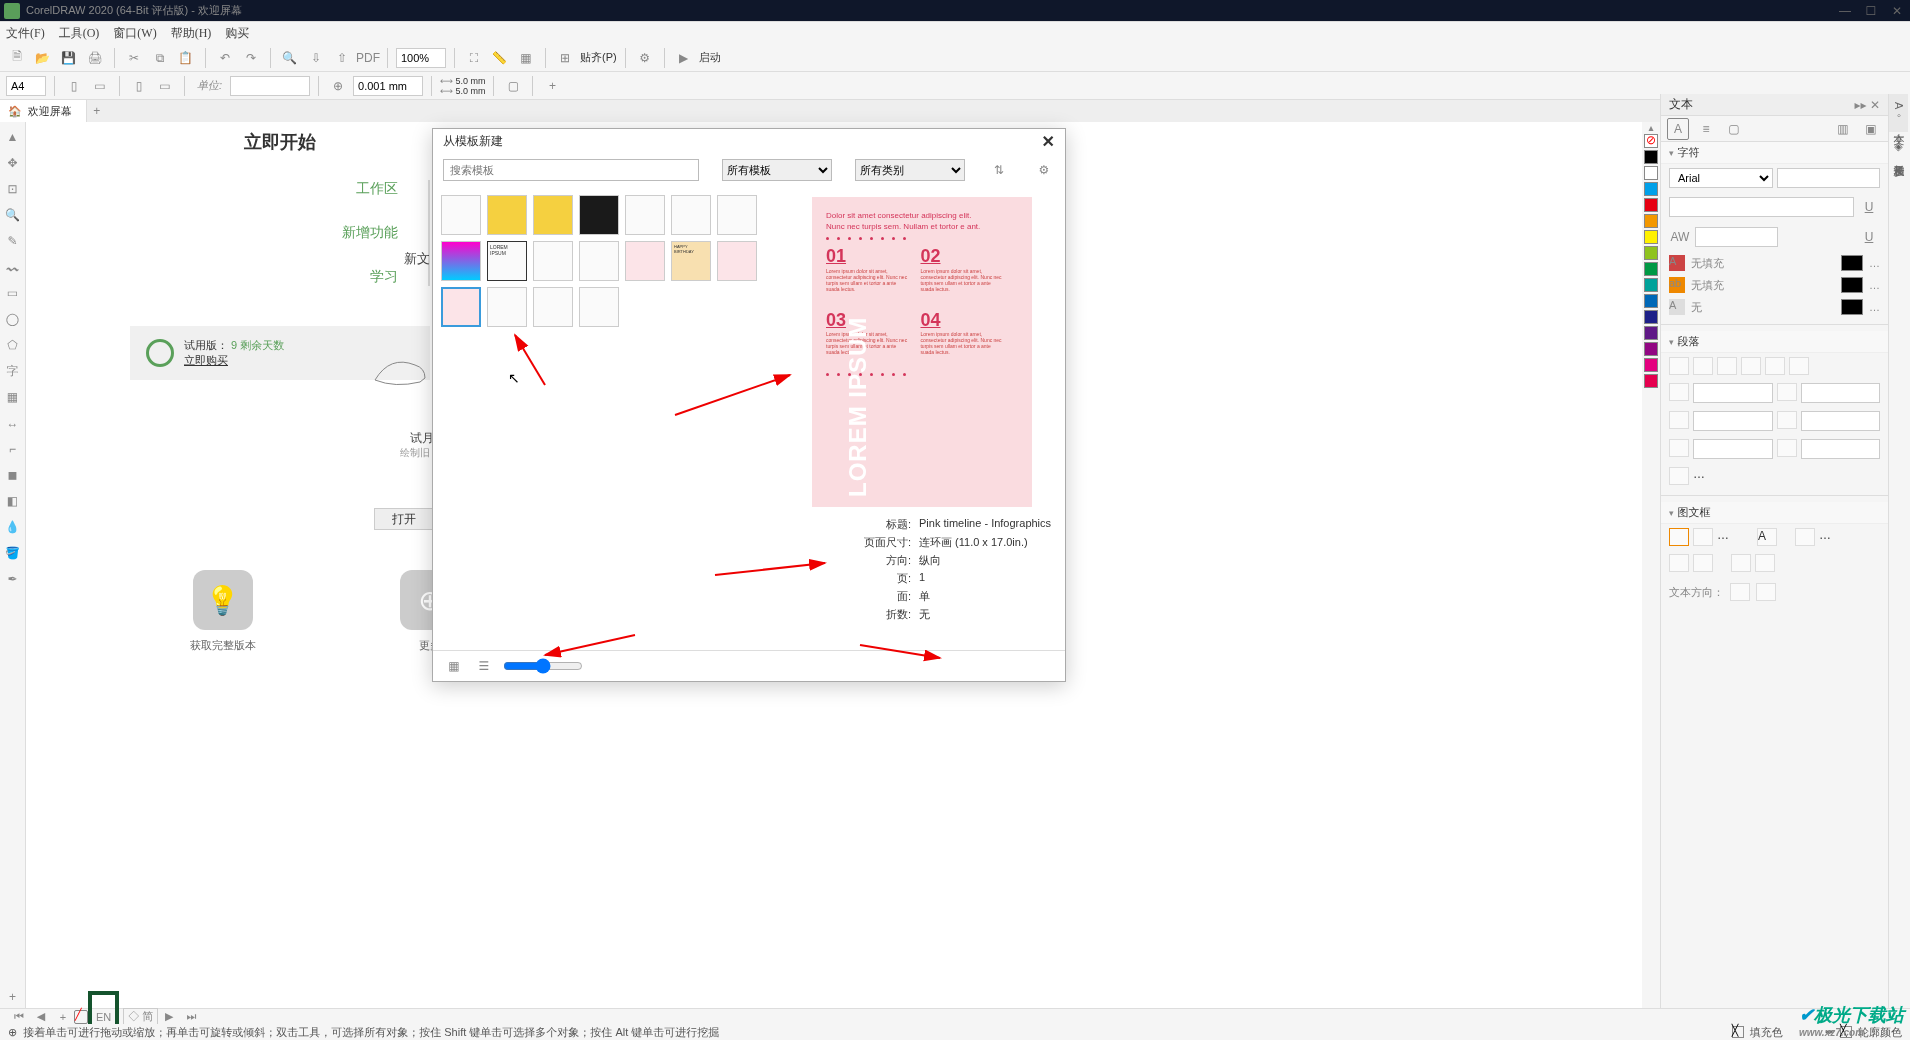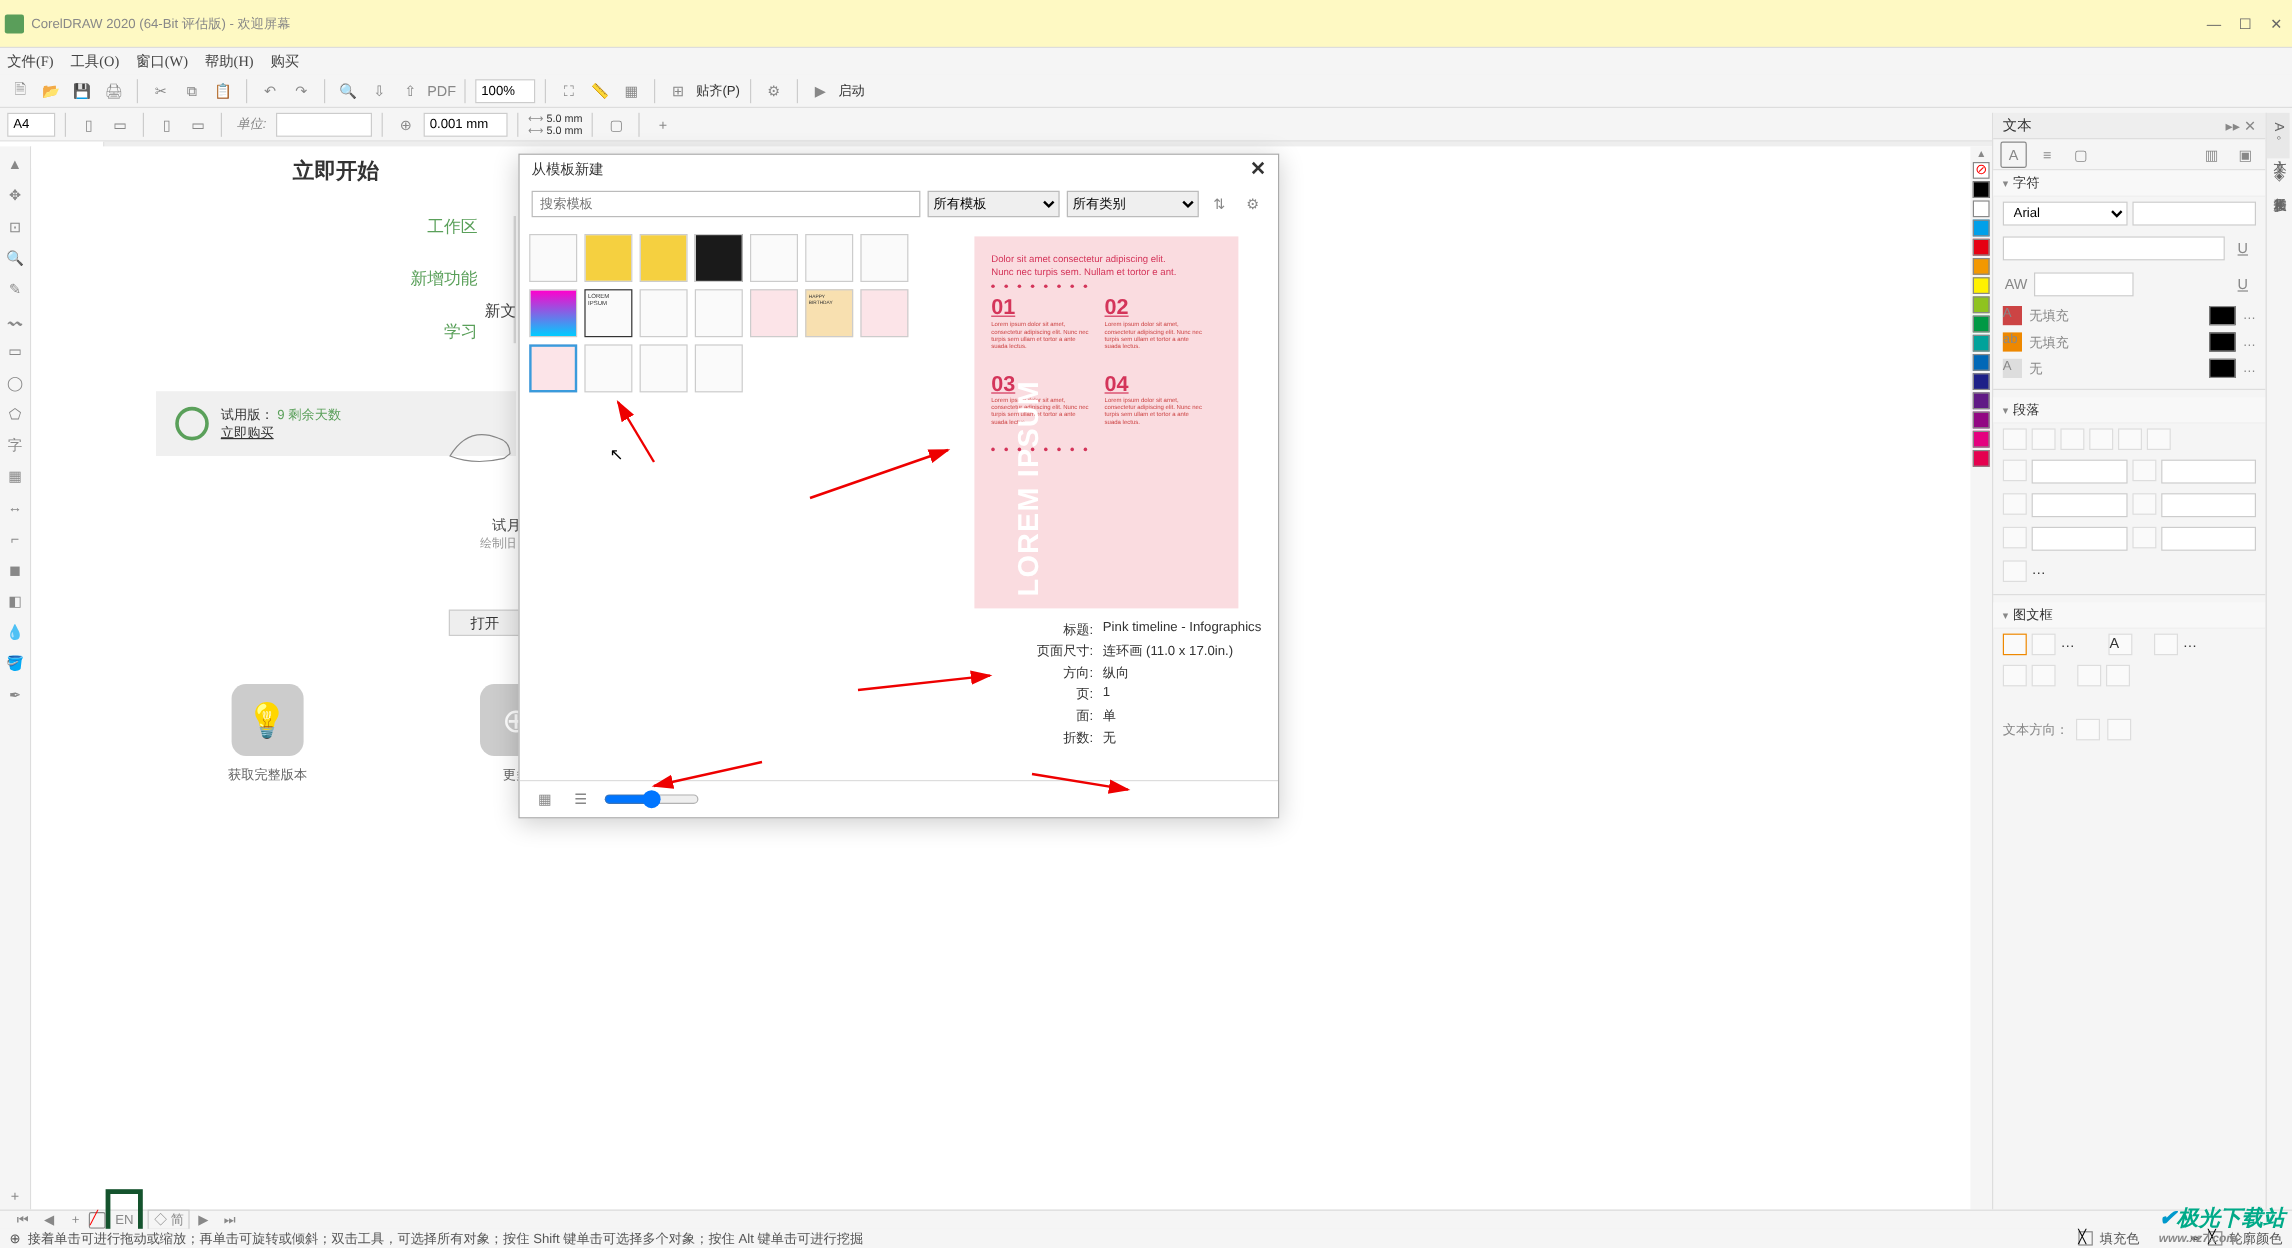--- a/index.html
+++ b/index.html
@@ -1,19 +1,19 @@
 <!DOCTYPE html>
 <html><head>
 <meta charset="utf-8">
 <style>
 * { margin: 0; padding: 0; box-sizing: border-box; font-family: "Microsoft YaHei", Arial, sans-serif; }
 body { background: #f0f0f0; width: 1910px; height: 1040px; overflow: hidden; position: relative; font-size: 12px; color: #333; }
 
 
-.titlebar { height: 40px; background: #fef9c3; display: flex; align-items: center; padding: 0 4px; border-bottom: 1px solid #ddd; }
+.titlebar { height: 22px; background: #0f172a; display: flex; align-items: center; padding: 0 4px; border-bottom: 1px solid #ddd; }
 .titlebar .logo { width: 16px; height: 16px; background: #5a9e5a; border-radius: 2px; margin-right: 6px; }
 .titlebar .title { color: #888; font-size: 11px; }
 .titlebar .wincontrols { margin-left: auto; display: flex; gap: 8px; }
 .titlebar .wincontrols span { width: 18px; height: 14px; display: inline-flex; align-items: center; justify-content: center; color: #666; cursor: pointer; }
 
 
 .menubar { height: 22px; background: #f5f5f5; display: flex; align-items: center; padding: 0 6px; gap: 14px; font-size: 12px; color: #444; }
 .menubar span { cursor: pointer; font-family: Liberation Serif, serif; }
 
 
@@ -64,21 +64,21 @@
 .welcome h2 { font-size: 18px; margin-bottom: 26px; text-align: center; }
 .welcome .navlist { display: flex; flex-direction: column; gap: 26px; align-items: flex-end; font-size: 14px; padding-right: 30px; border-right: 2px solid #ddd; }
 .welcome .navlist .active { color: #5aa05a; }
 .welcome .trial { margin-top: 40px; background: #f0f0f0; padding: 12px 16px; display: flex; gap: 10px; align-items: center; font-size: 11px; }
 .welcome .trial .clock { width: 28px; height: 28px; border: 3px solid #5aa05a; border-radius: 50%; position: relative; }
 
 
 .dialog { position: absolute; left: 432px; top: 128px; width: 634px; height: 554px; background: #fff; border: 1px solid #aaa; box-shadow: 0 4px 20px rgba(0,0,0,0.2); display: flex; flex-direction: column; }
 .dialog-title { height: 24px; display: flex; align-items: center; padding: 0 10px; font-size: 12px; }
 .dialog-title .close { margin-left: auto; font-size: 16px; font-weight: bold; cursor: pointer; }
-.dialog-search { display: flex; gap: 6px; padding: 6px 10px; align-items: center; }
+.dialog-search { display: flex; gap: 23px; padding: 6px 10px; align-items: center; }
 .dialog-search input { flex: 1; height: 22px; border: 1px solid #bbb; padding: 0 6px; font-size: 11px; }
 .dialog-search select { height: 22px; border: 1px solid #bbb; font-size: 11px; width: 110px; }
 .dialog-body { flex: 1; display: flex; overflow: hidden; }
 .thumbs { width: 346px; padding: 8px; display: flex; flex-wrap: wrap; gap: 6px; align-content: flex-start; }
 .thumb { width: 40px; height: 40px; border: 1px solid #ccc; background: #fafafa; cursor: pointer; position: relative; overflow: hidden; font-size: 6px; }
 .thumb.selected { border: 2px solid #3a9bdc; }
 .thumb.pink { background: #fce4e8; }
 .thumb.yellow { background: linear-gradient(#f5d040, #f5d040); }
 .thumb.dark { background: #1a1a1a; }
 .preview-pane { flex: 1; padding: 10px; display: flex; flex-direction: column; }
@@ -365,21 +365,21 @@
     <span class="small-icon"></span>
     <span>…</span>
   </div>
   <div class="icon-row">
     <span class="small-icon"></span>
     <span class="small-icon"></span>
     <div style="width:10px"></div>
     <span class="small-icon"></span>
     <span class="small-icon"></span>
   </div>
-  <div class="fill-row" style="margin-top:20px">
+  <div class="fill-row" style="margin-top:4px">
     <span>文本方向：</span>
     <span class="small-icon"></span>
     <span class="small-icon"></span>
   </div>
 </div>
 
 <div class="farstrip">
   <div class="tab" style="background:#e8e8e8">A◦ 文本</div>
   <div class="tab">◈ 步长和重复</div>
 </div>

